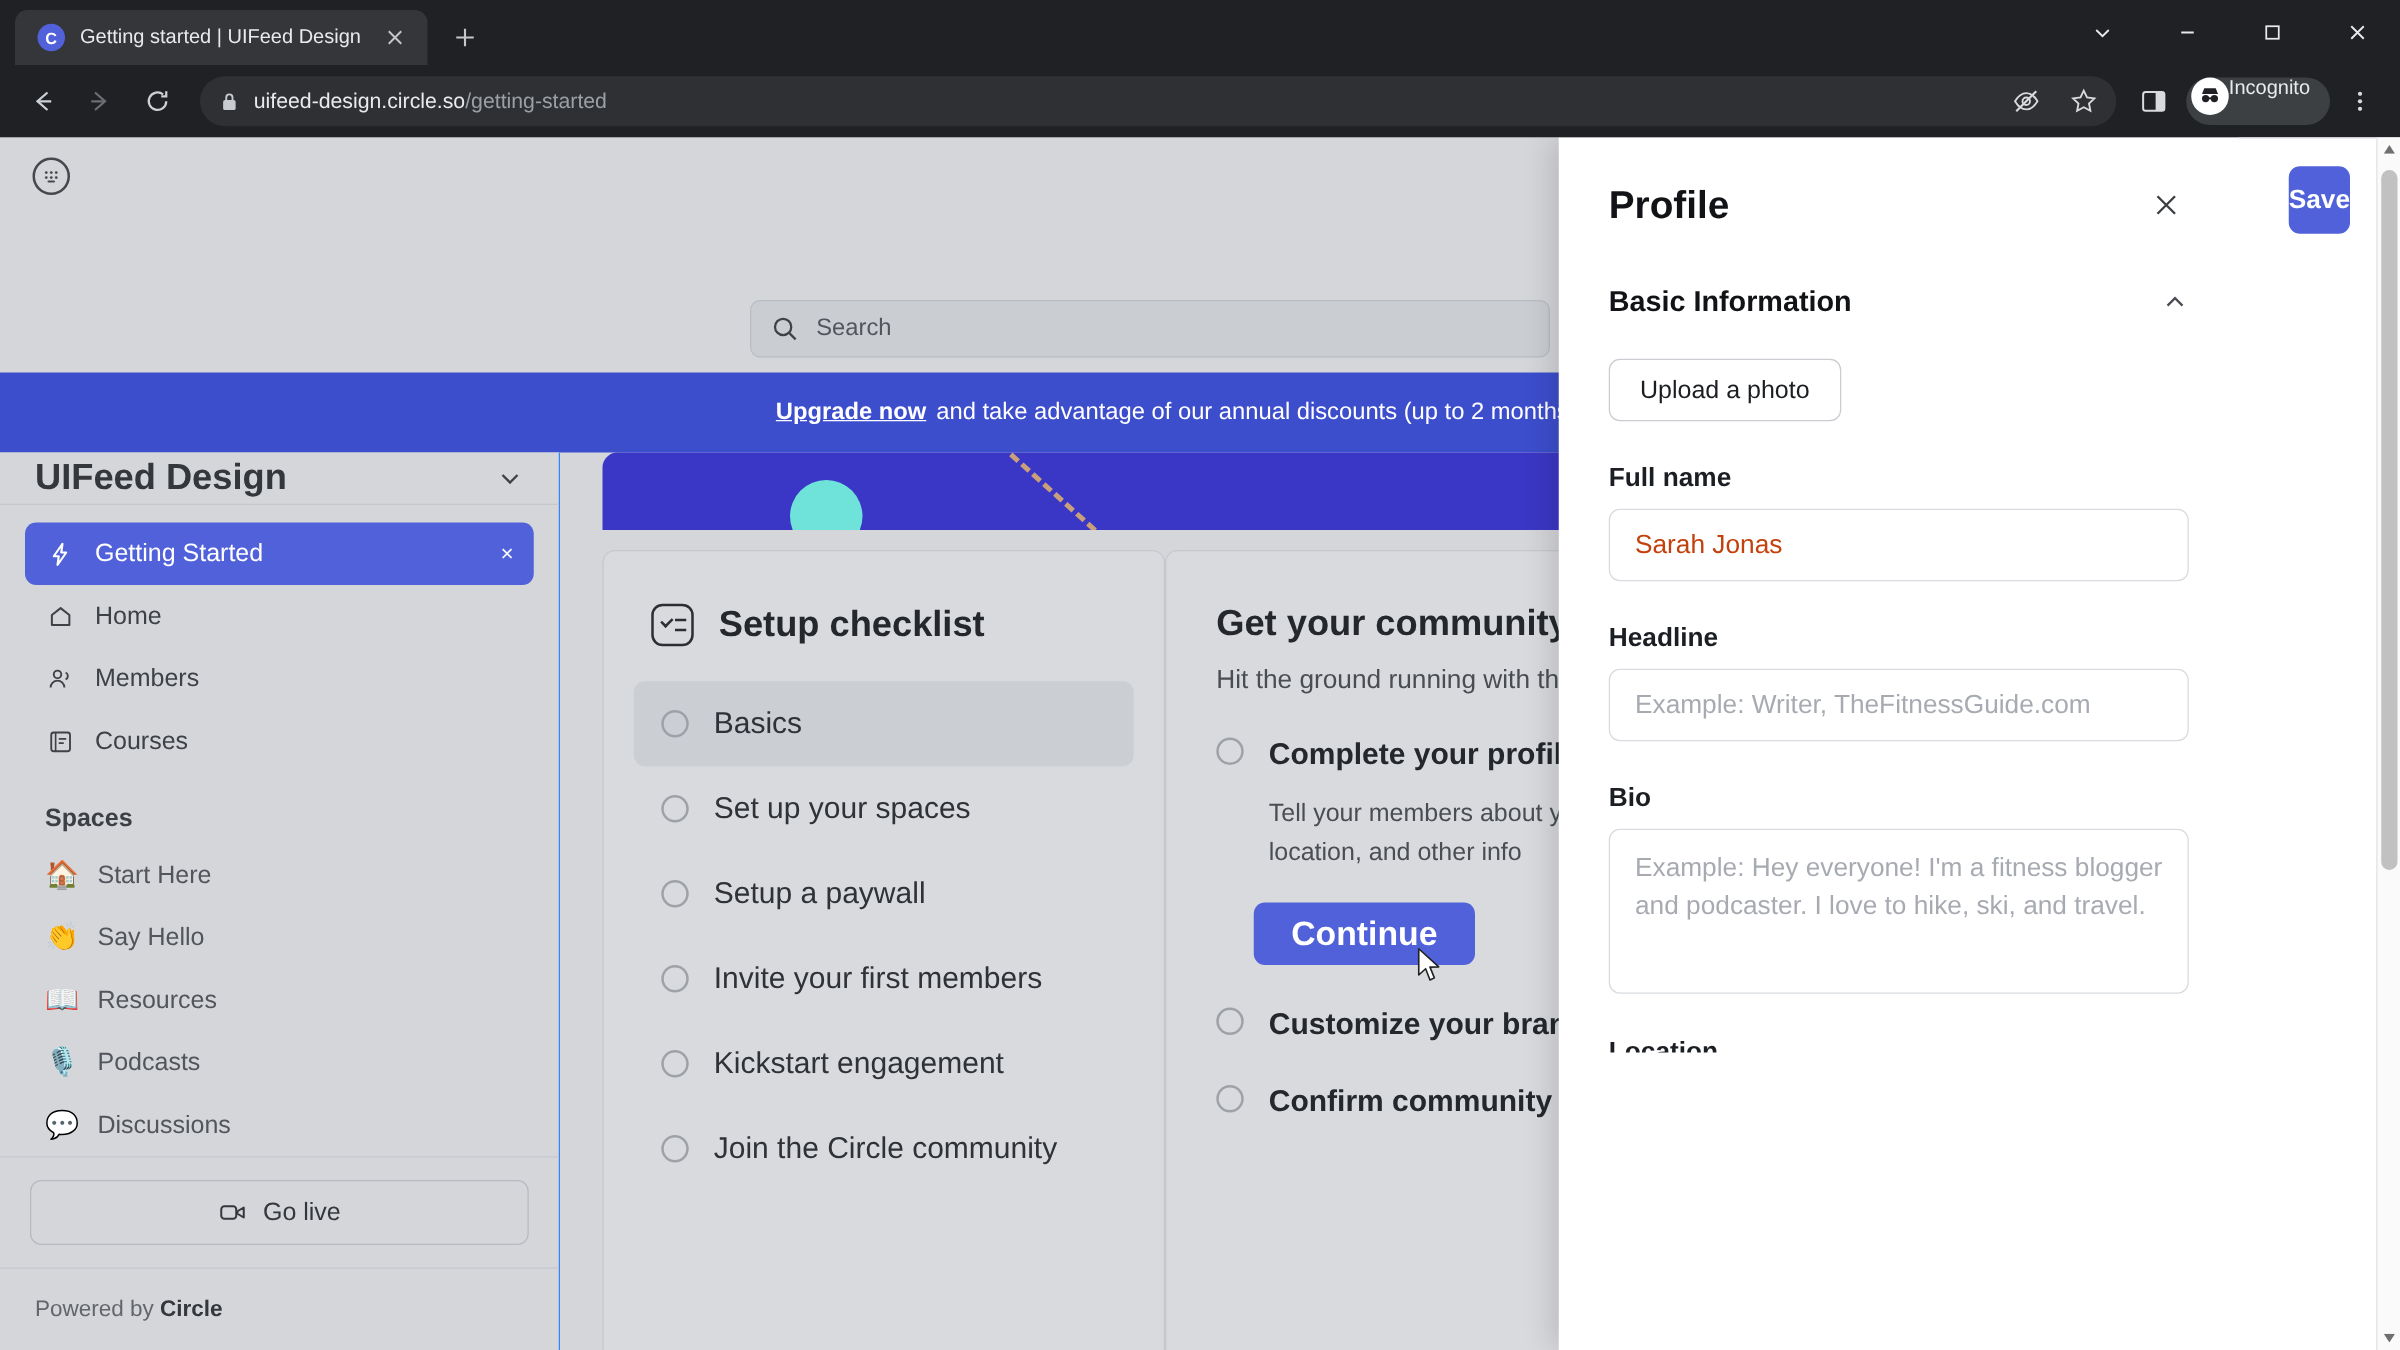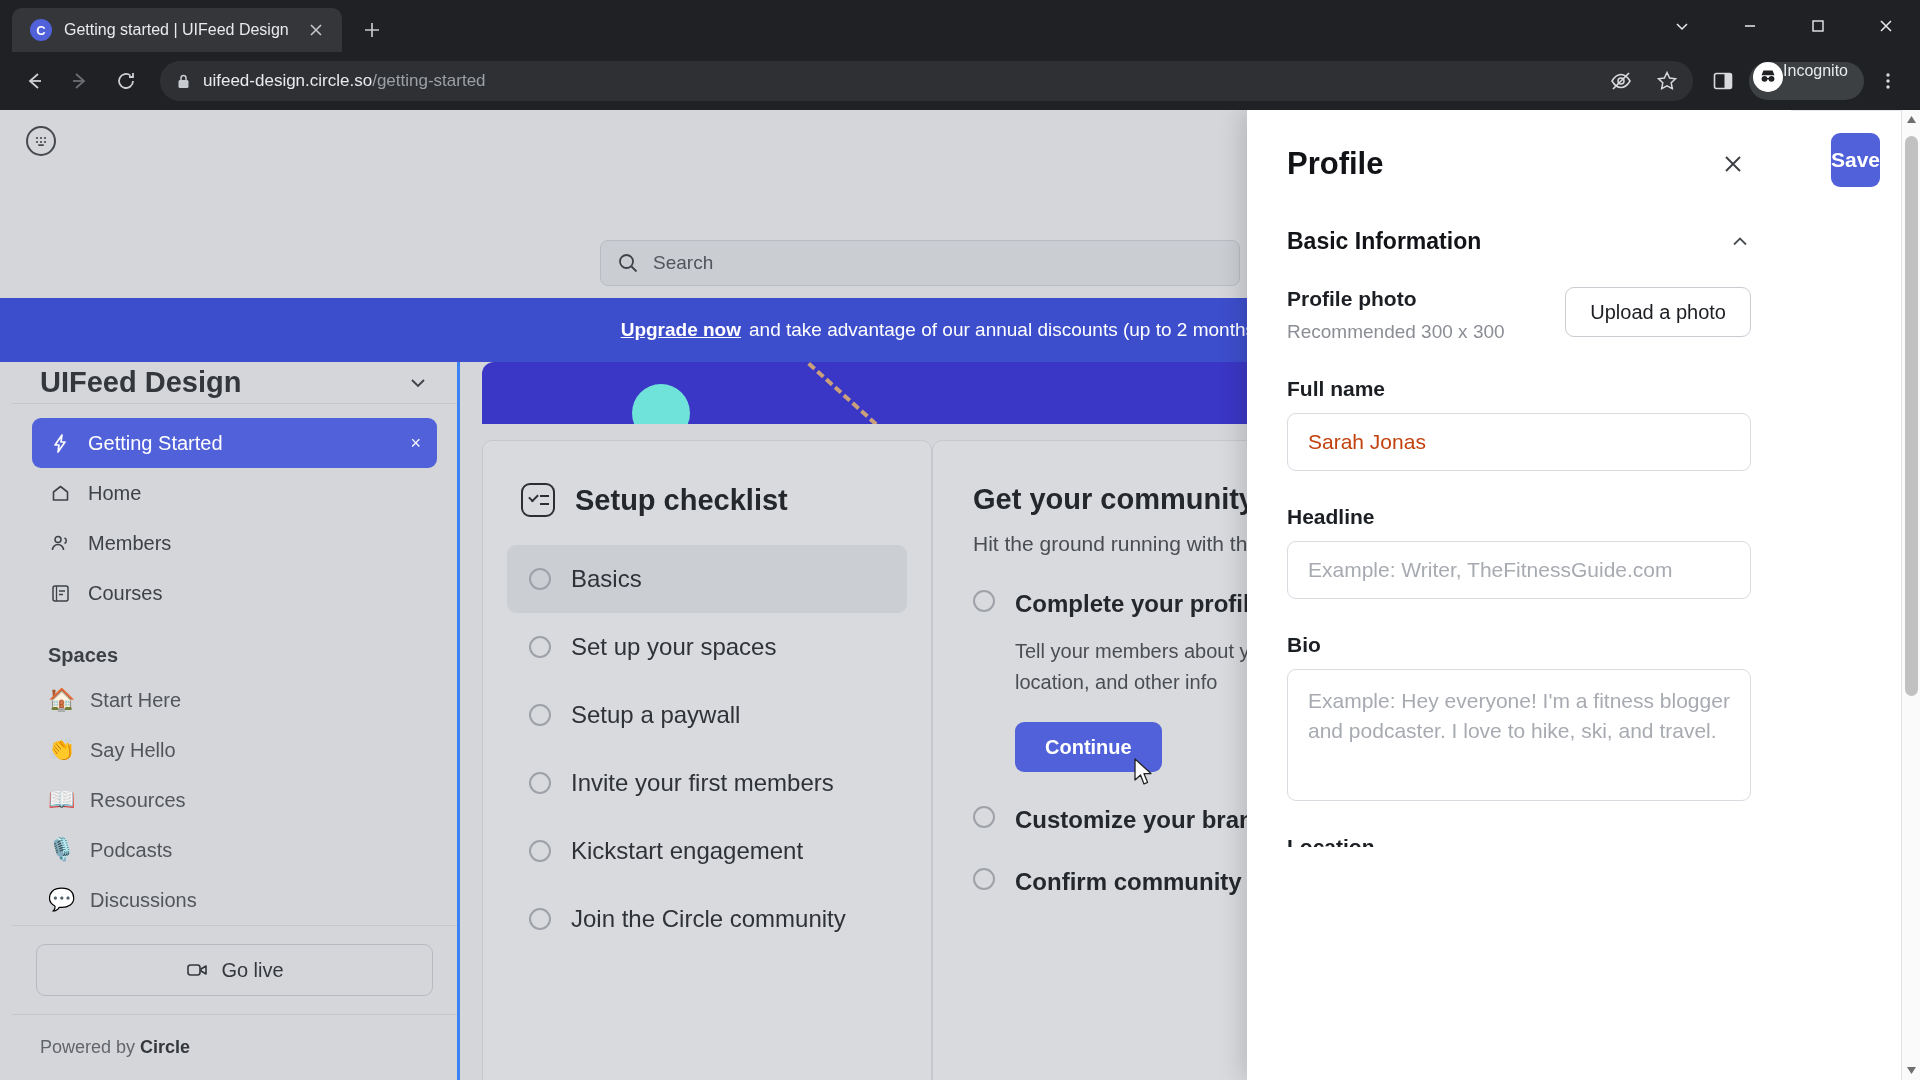--- a/index.html
+++ b/index.html
@@ -149,24 +149,24 @@
     background: #3d4ecd;
     display: flex; align-items: center; justify-content: center;
     color: #fff; font-size: 19px;
     white-space: nowrap;
     overflow: hidden;
   }
   .banner a { color: #fff; text-decoration: underline; font-weight: 600; margin-right: 8px; }
 
   
   .sidebar {
-    position: absolute; left: 12px; top: 252px;
+    position: absolute; left: 0; top: 252px;
     width: 448px; height: 718px;
     background: #d4d6da;
-    border-right: 3px solid #3b82f6;
+    border-right: 1px solid #3b82f6;
     display: flex; flex-direction: column;
   }
   .community-header {
     height: 96px;
     display: flex; align-items: center; justify-content: space-between;
     padding: 0 28px;
     border-bottom: 1px solid #c4c7cc;
   }
   .community-name { font-size: 29px; font-weight: 700; color: #34373c; }
   .nav-section { padding: 14px 20px 0 20px; }
@@ -304,25 +304,25 @@
   .comm-item-head {
     display: flex; align-items: flex-start; gap: 20px;
   }
   .comm-item-title { font-size: 24px; font-weight: 700; color: #24272c; white-space: nowrap; }
   .comm-item-body {
     margin-left: 42px; margin-top: 18px;
     font-size: 20px; color: #4a4d53; line-height: 1.55;
     white-space: pre-line;
   }
   .continue-btn {
-    margin-left: 42px; margin-top: 24px;
+    margin-left: 30px; margin-top: 24px;
     background: #5161d9; color: #fff;
     border: none; border-radius: 9px;
     height: 50px; padding: 0 30px;
-    font-size: 20px; font-weight: 700;
+    font-size: 27px; font-weight: 700;
   }
 
   
   .profile-panel {
     position: absolute;
     right: 0; top: 0;
     width: 673px; height: 970px;
     background: #fff;
     box-shadow: -6px 0 22px rgba(0,0,0,.14);
     display: flex; flex-direction: row;
@@ -757,24 +757,20 @@
       <div class="pp-section">
         <span class="pp-section-title">Basic Information</span>
         <span style="display:flex;color:#4a4d52;">
           <svg width="22" height="22" viewBox="0 0 22 22">
               <path d="M5 13.5 L11 7.5 L17 13.5" stroke="currentColor" stroke-width="1.8" fill="none"></path>
             </svg>
         </span>
       </div>
 
       <div class="pp-row">
-        <div>
-          <div class="pp-label">Profile photo</div>
-          <div class="pp-hint">Recommended 300 x 300</div>
-        </div>
         <button class="upload-btn">Upload a photo</button>
       </div>
 
       <div class="field-label">Full name</div>
       <input class="text-input" value="Sarah Jonas" style="">
 
       <div class="field-label">Headline</div>
       <input class="text-input" placeholder="Example: Writer, TheFitnessGuide.com" style="">
 
       <div class="field-label">Bio</div>

